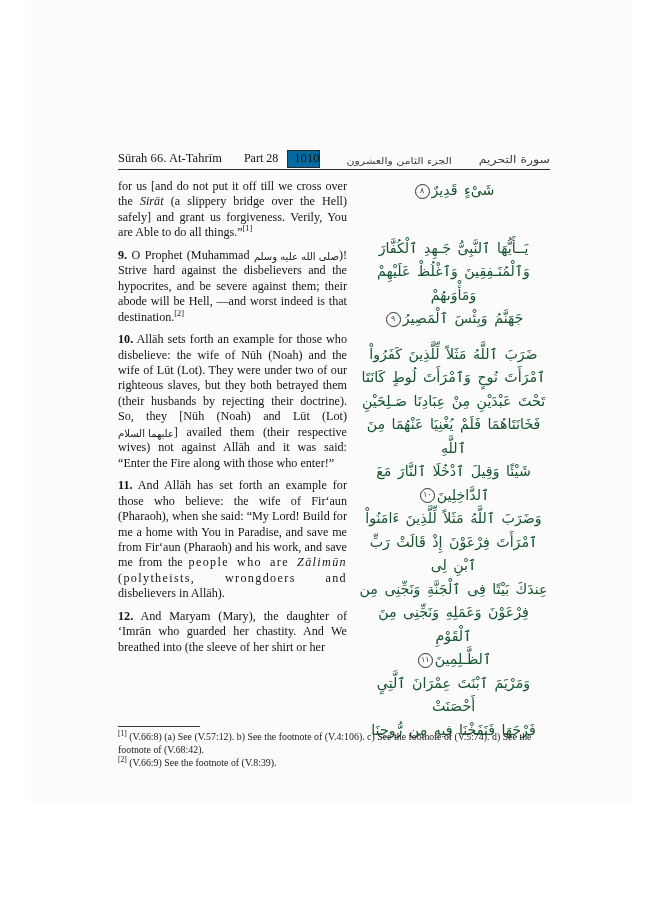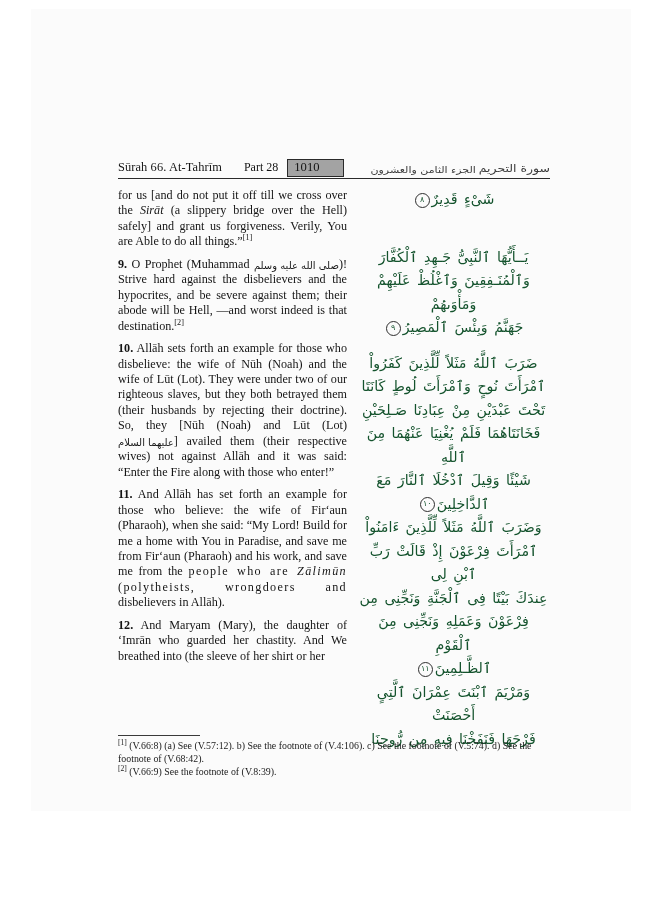--- a/index.html
+++ b/index.html
@@ -13,21 +13,21 @@
     height: 902px;
     overflow: hidden;
     font-family: "Liberation Serif", "DejaVu Serif", serif;
     color: #141414;
   }
 
   
   #page-sheet {
     position: absolute;
     left: 31px;
-    top: 9px;
+    top: 0px;
     width: 600px;
     height: 802px;
     background: #fbfbfb;
     box-sizing: border-box;
   }
   #page-inner {
     position: absolute;
     left: 87px;   
     top: 145px;
     width: 432px; 
@@ -51,24 +51,24 @@
   .hdr-part {
     font-size: 12px;
     white-space: nowrap;
     padding-bottom: 3px;
     margin-left: 22px;
   }
   .hdr-pageno {
     margin-left: 9px;
     margin-bottom: 1px;
     border: 1.1px solid #2a2a2a;
-    padding: 0px 24px 1px 6px;
+    padding: 0px 0 1px 6px;
     font-size: 12.6px;
     line-height: 15px;
-    background: #a3a3a3;
+    background: #0369a1;
   }
   .hdr-ar-part {
     margin-left: 26px;
     padding-bottom: 2px;
     font-size: 11px;
     direction: rtl;
     color: #3b3b3b;
     font-family: "DejaVu Sans", sans-serif;
     white-space: nowrap;
     transform: scaleY(.82);

